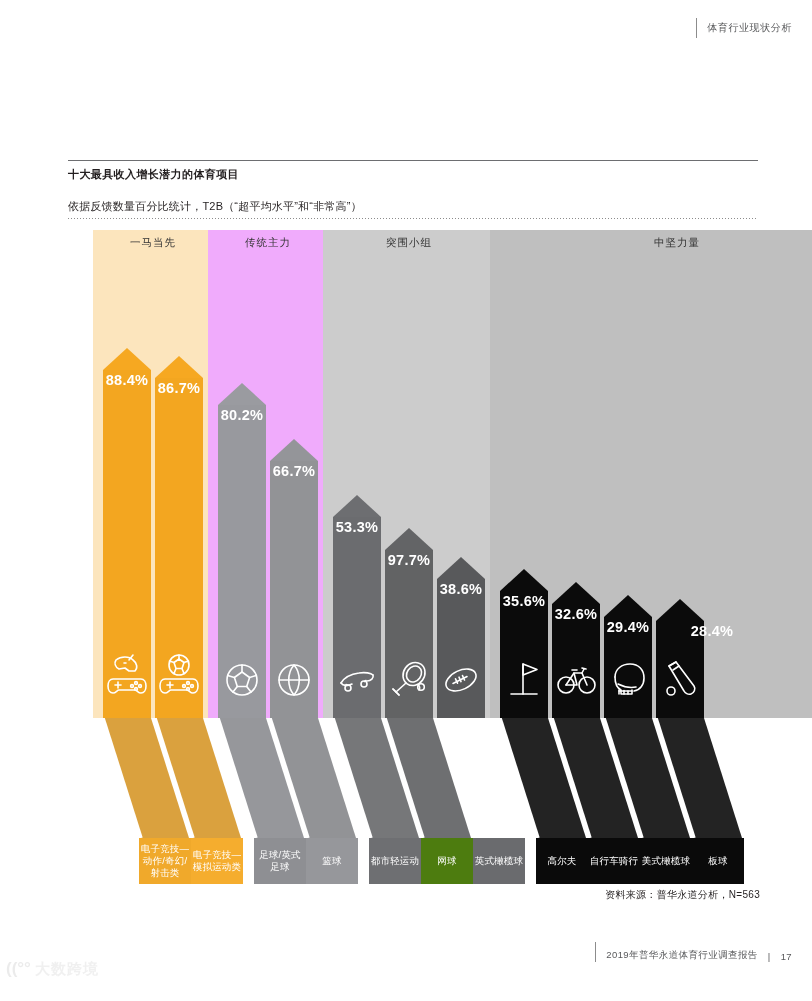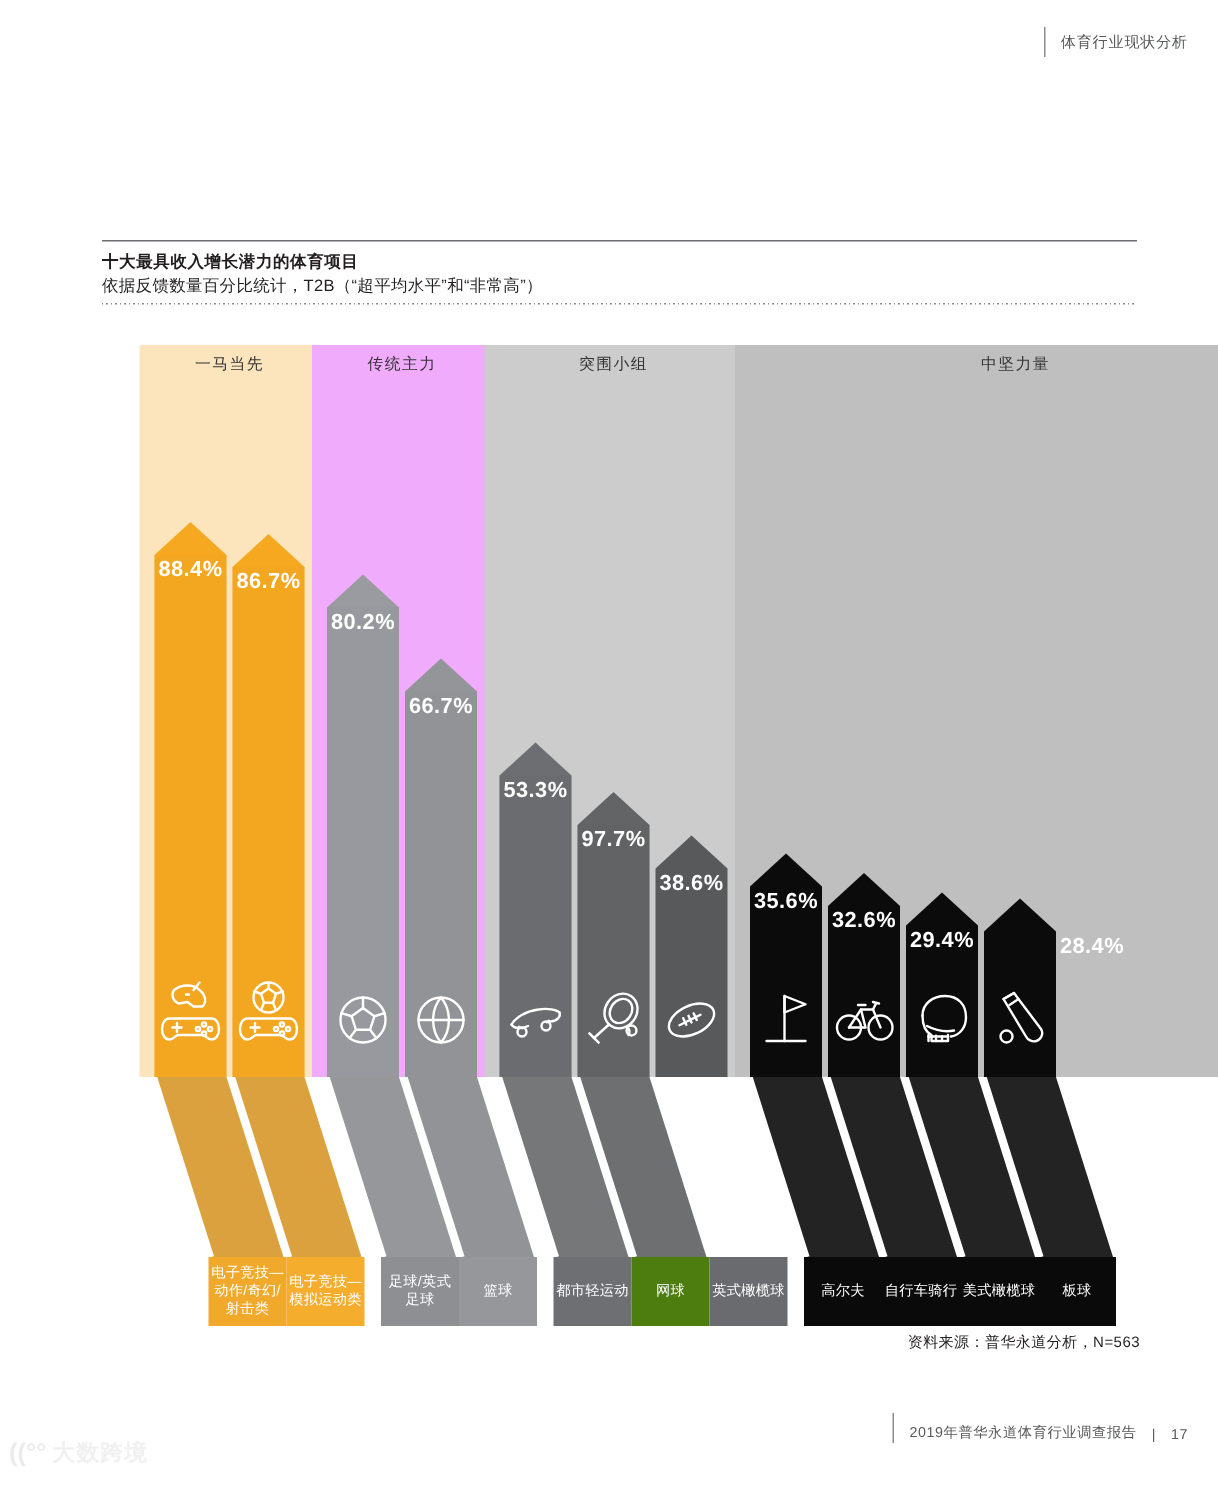--- a/index.html
+++ b/index.html
@@ -27,21 +27,21 @@
   
   .title-block{
     position:absolute;left:68px;top:160px;width:690px;
   }
   .title-rule-top{height:1px;background:#6d6e71;width:100%;}
   .title-main{
     font-size:11px;font-weight:bold;color:#231f20;
     margin-top:6px;letter-spacing:.4px;
   }
   .title-sub{
-    font-size:11px;color:#231f20;margin-top:1px;letter-spacing:.2px;
+    font-size:11px;color:#231f20;margin-top:17px;letter-spacing:.2px;
   }
   .title-rule-bottom{
     margin-top:4px;height:1px;width:100%;
     background-image:repeating-linear-gradient(to right,#8c8c8c 0 1px,transparent 1px 3px);
   }
 
   
   .chart{
     position:absolute;left:68px;top:230px;
     width:700px;height:645px;
@@ -290,21 +290,21 @@
       <div class="pct" style="left: 35px; width: 48px; top: 142px;">88.4%</div>
       <div class="pct" style="left: 87px; width: 48px; top: 150px;">86.7%</div>
       <div class="pct" style="left: 150px; width: 48px; top: 177px;">80.2%</div>
       <div class="pct" style="left: 202px; width: 48px; top: 233px;">66.7%</div>
       <div class="pct" style="left: 265px; width: 48px; top: 289px;">53.3%</div>
       <div class="pct" style="left: 317px; width: 48px; top: 322px;">97.7%</div>
       <div class="pct" style="left: 369px; width: 48px; top: 351px;">38.6%</div>
       <div class="pct" style="left: 432px; width: 48px; top: 363px;">35.6%</div>
       <div class="pct" style="left: 484px; width: 48px; top: 376px;">32.6%</div>
       <div class="pct" style="left: 536px; width: 48px; top: 389px;">29.4%</div>
-      <div class="pct" style="left: 592px; width: 48px; top: 393px; padding-left: 44px;">28.4%</div>
+      <div class="pct" style="left: 576px; width: 48px; top: 393px; padding-left: 44px;">28.4%</div>
     </div>
   <div id="cat-layer">
       <div class="cat-box" style="left: 71px; width: 52px; top: 608px; height: 46px; background: rgb(240, 169, 43);">电子竞技—动作/奇幻/射击类</div>
       <div class="cat-box" style="left: 123px; width: 52px; top: 608px; height: 46px; background: rgb(245, 173, 46);">电子竞技—模拟运动类</div>
       <div class="cat-box" style="left: 186px; width: 52px; top: 608px; height: 46px; background: rgb(142, 143, 147);">足球/英式足球</div>
       <div class="cat-box" style="left: 238px; width: 52px; top: 608px; height: 46px; background: rgb(150, 151, 155);">篮球</div>
       <div class="cat-box" style="left: 301px; width: 52px; top: 608px; height: 46px; background: rgb(110, 111, 114);">都市轻运动</div>
       <div class="cat-box" style="left: 353px; width: 52px; top: 608px; height: 46px; background: #4d7c0f;">网球</div>
       <div class="cat-box" style="left: 405px; width: 52px; top: 608px; height: 46px; background: rgb(106, 107, 110);">英式橄榄球</div>
       <div class="cat-box" style="left: 468px; width: 52px; top: 608px; height: 46px; background: rgb(10, 10, 10);">高尔夫</div>

